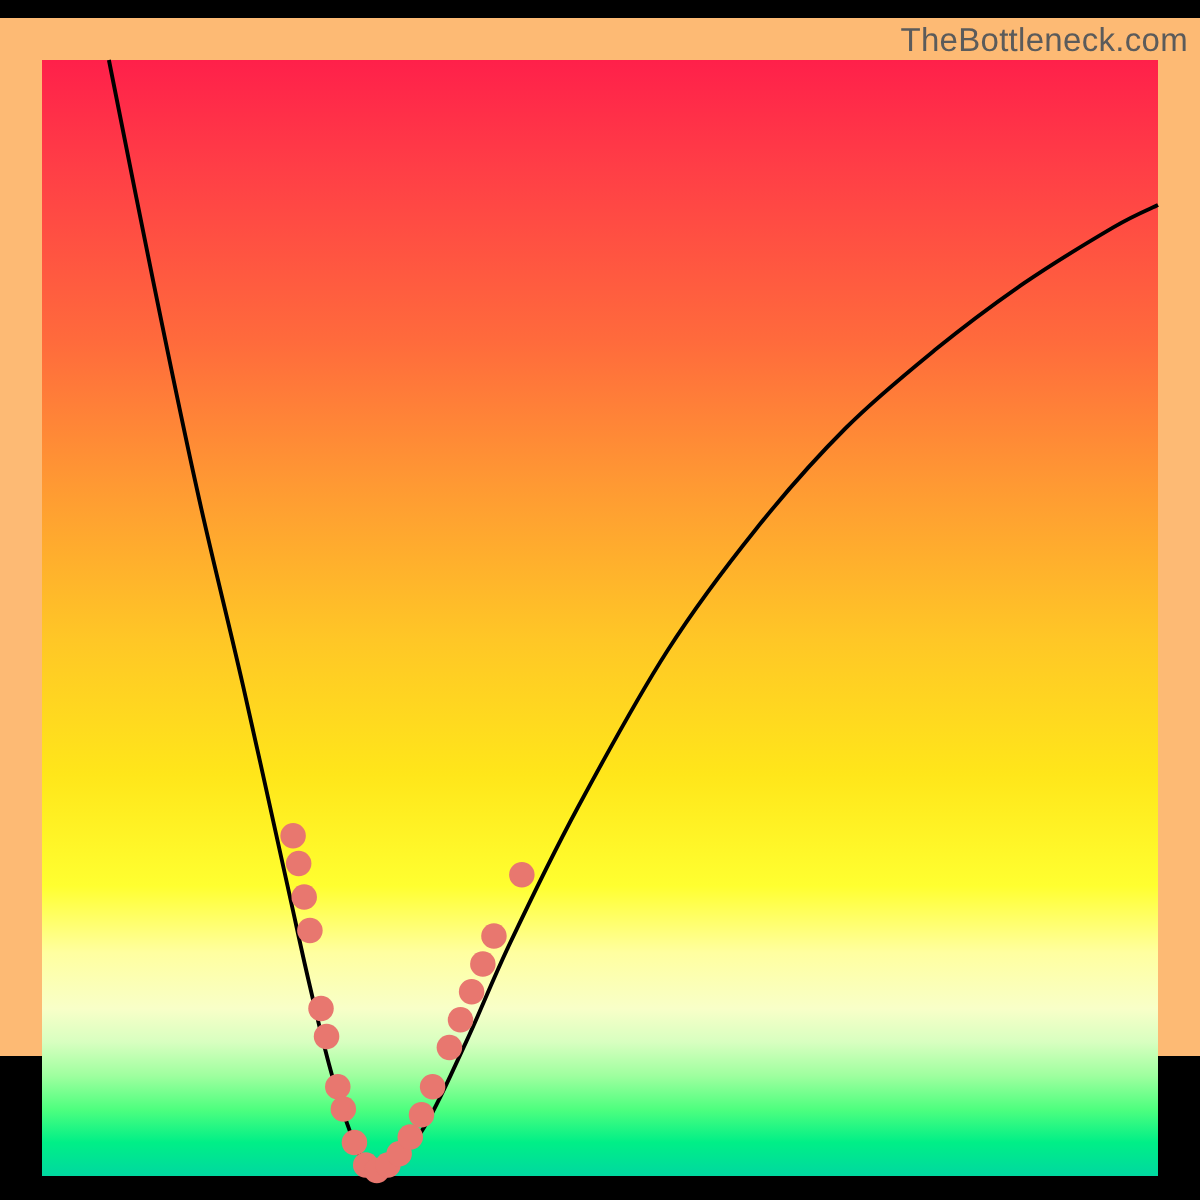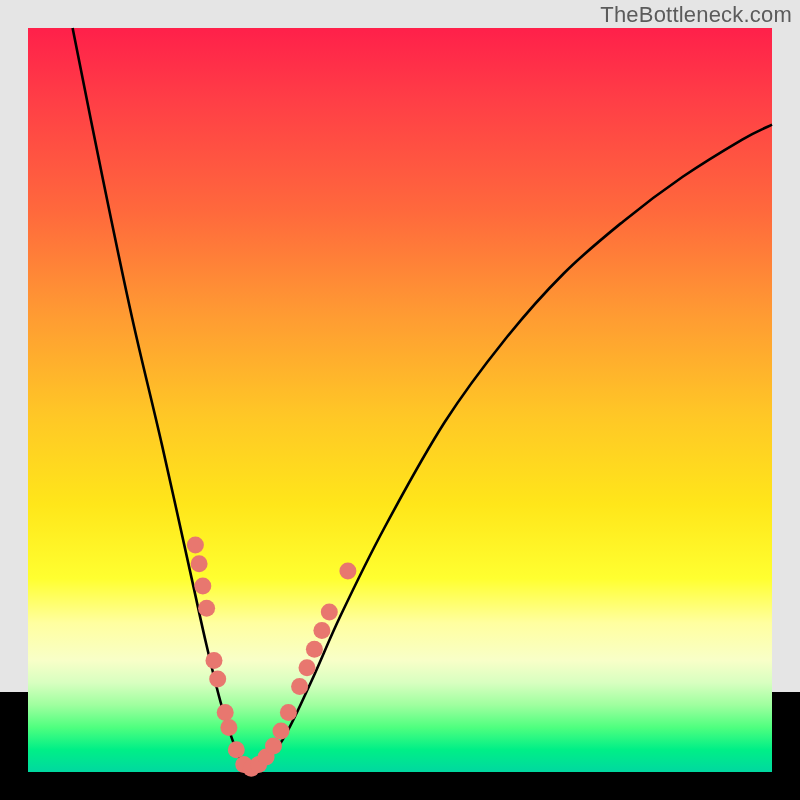--- a/index.html
+++ b/index.html
@@ -8,21 +8,22 @@
     width: 800px;
     height: 800px;
     overflow: hidden;
     background: #000;
     font-family: Arial, Helvetica, sans-serif;
   }
   .frame {
     position: relative;
     width: 800px;
     height: 692px;
-    background: #e5e5e5;
+    background: #fdba74;
+    margin-top: 12px;
   }
   .plot {
     position: absolute;
     left: 28px;
     top: 28px;
     width: 744px;
     height: 744px;
     
     background: linear-gradient(
       to bottom,

